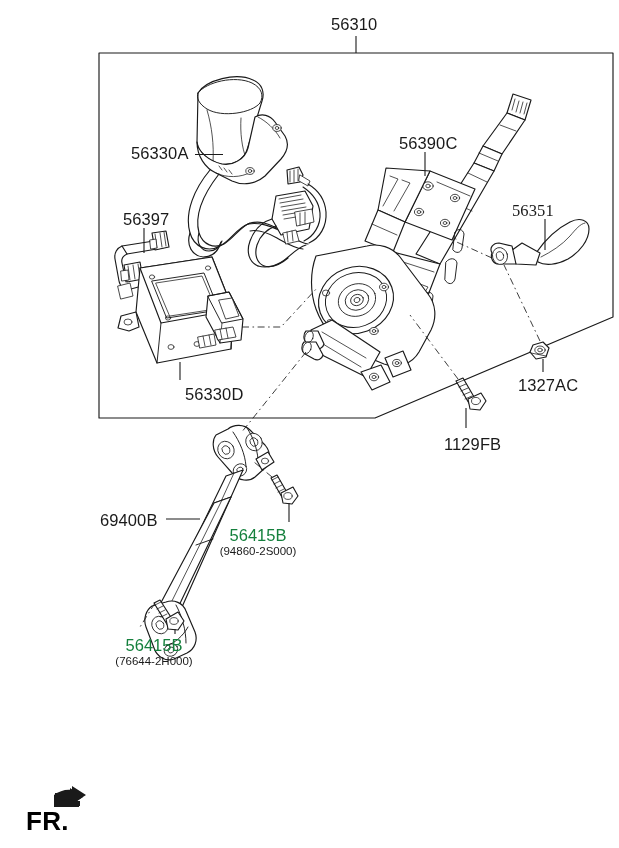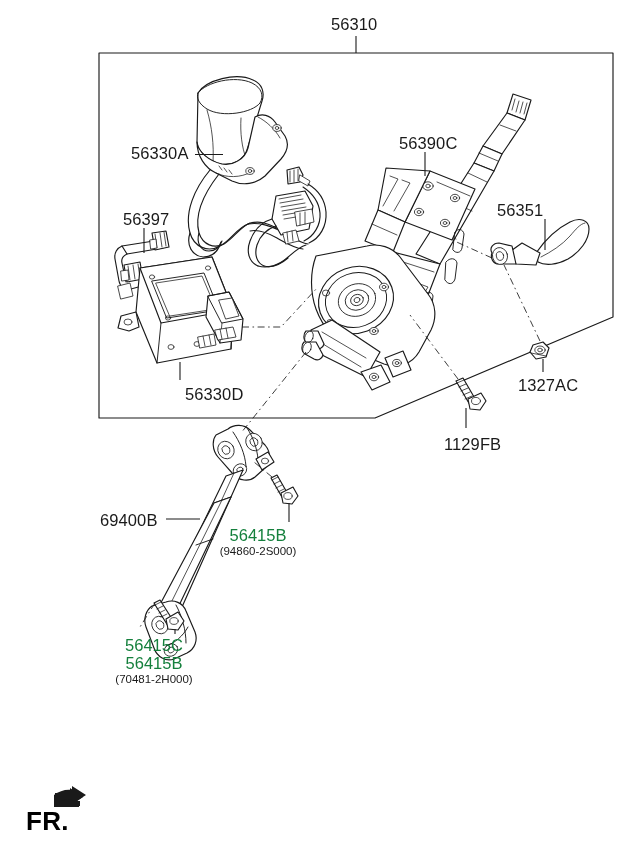--- a/index.html
+++ b/index.html
@@ -438,38 +438,37 @@
   </svg>
 
   <div class="lbl" style="left:331px; top:16px;">56310</div>
 
   <div class="lbl" style="left:131px; top:145px;">56330A</div>
 
   <div style="position:absolute; left:195px; top:154px; width:28px; height:1px; background:#1a1a1a;"></div>
 
   <div class="lbl" style="left:399px; top:135px;">56390C</div>
 
-  <div class="lbl" style="left:497px; top:202px;">56351</div>
+  <div class="lbl" style="left:512px; top:202px;font-family:Liberation Serif, serif;">56351</div>
 
   <div class="lbl" style="left:123px; top:211px;">56397</div>
 
   <div class="lbl" style="left:152px; top:386px;margin-left:33px;">56330D</div>
 
   <div class="lbl" style="left:518px; top:377px;">1327AC</div>
 
   <div class="lbl" style="left:444px; top:436px;">1129FB</div>
 
   <div class="lbl" style="left:100px; top:512px;">69400B</div>
 
   <div class="lbl-stack" style="left:190px; top:527px; width:136px;">
     <div class="main">56415B</div>
     <div class="sub">(94860-2S000)</div>
   </div>
 
   <div class="lbl-stack" style="left:86px; top:637px; width:136px;">
-    <div class="main">56415C</div>
     <div class="main">56415B</div>
-    <div class="sub">(70481-2H000)</div>
+    <div class="sub">(76644-2H000)</div>
   </div>
 
   <div class="fr-text">FR.</div>
 
 </div>
 
 </body></html>

